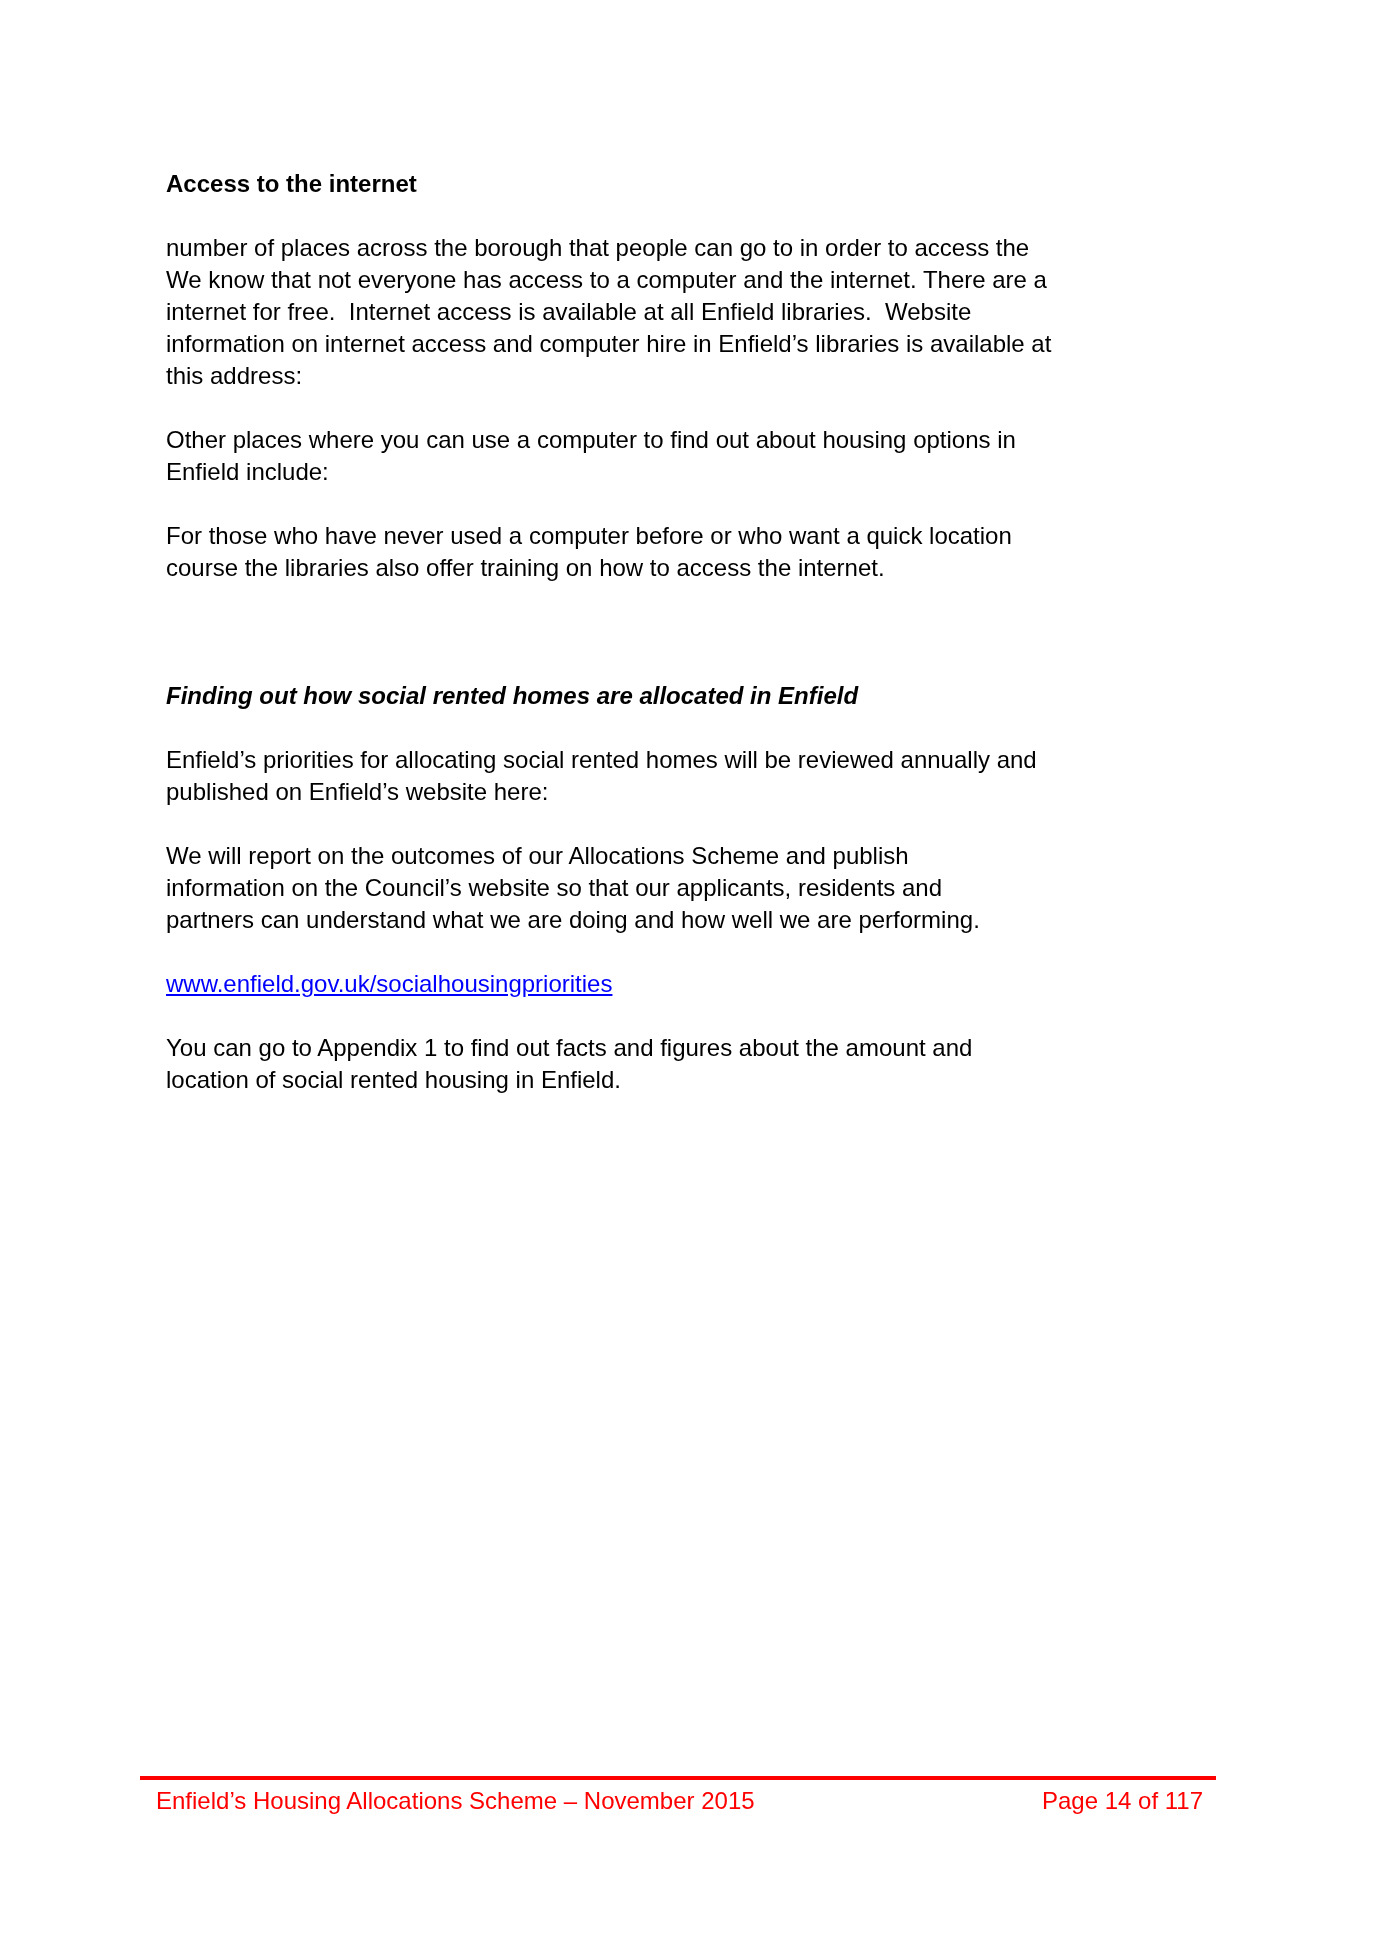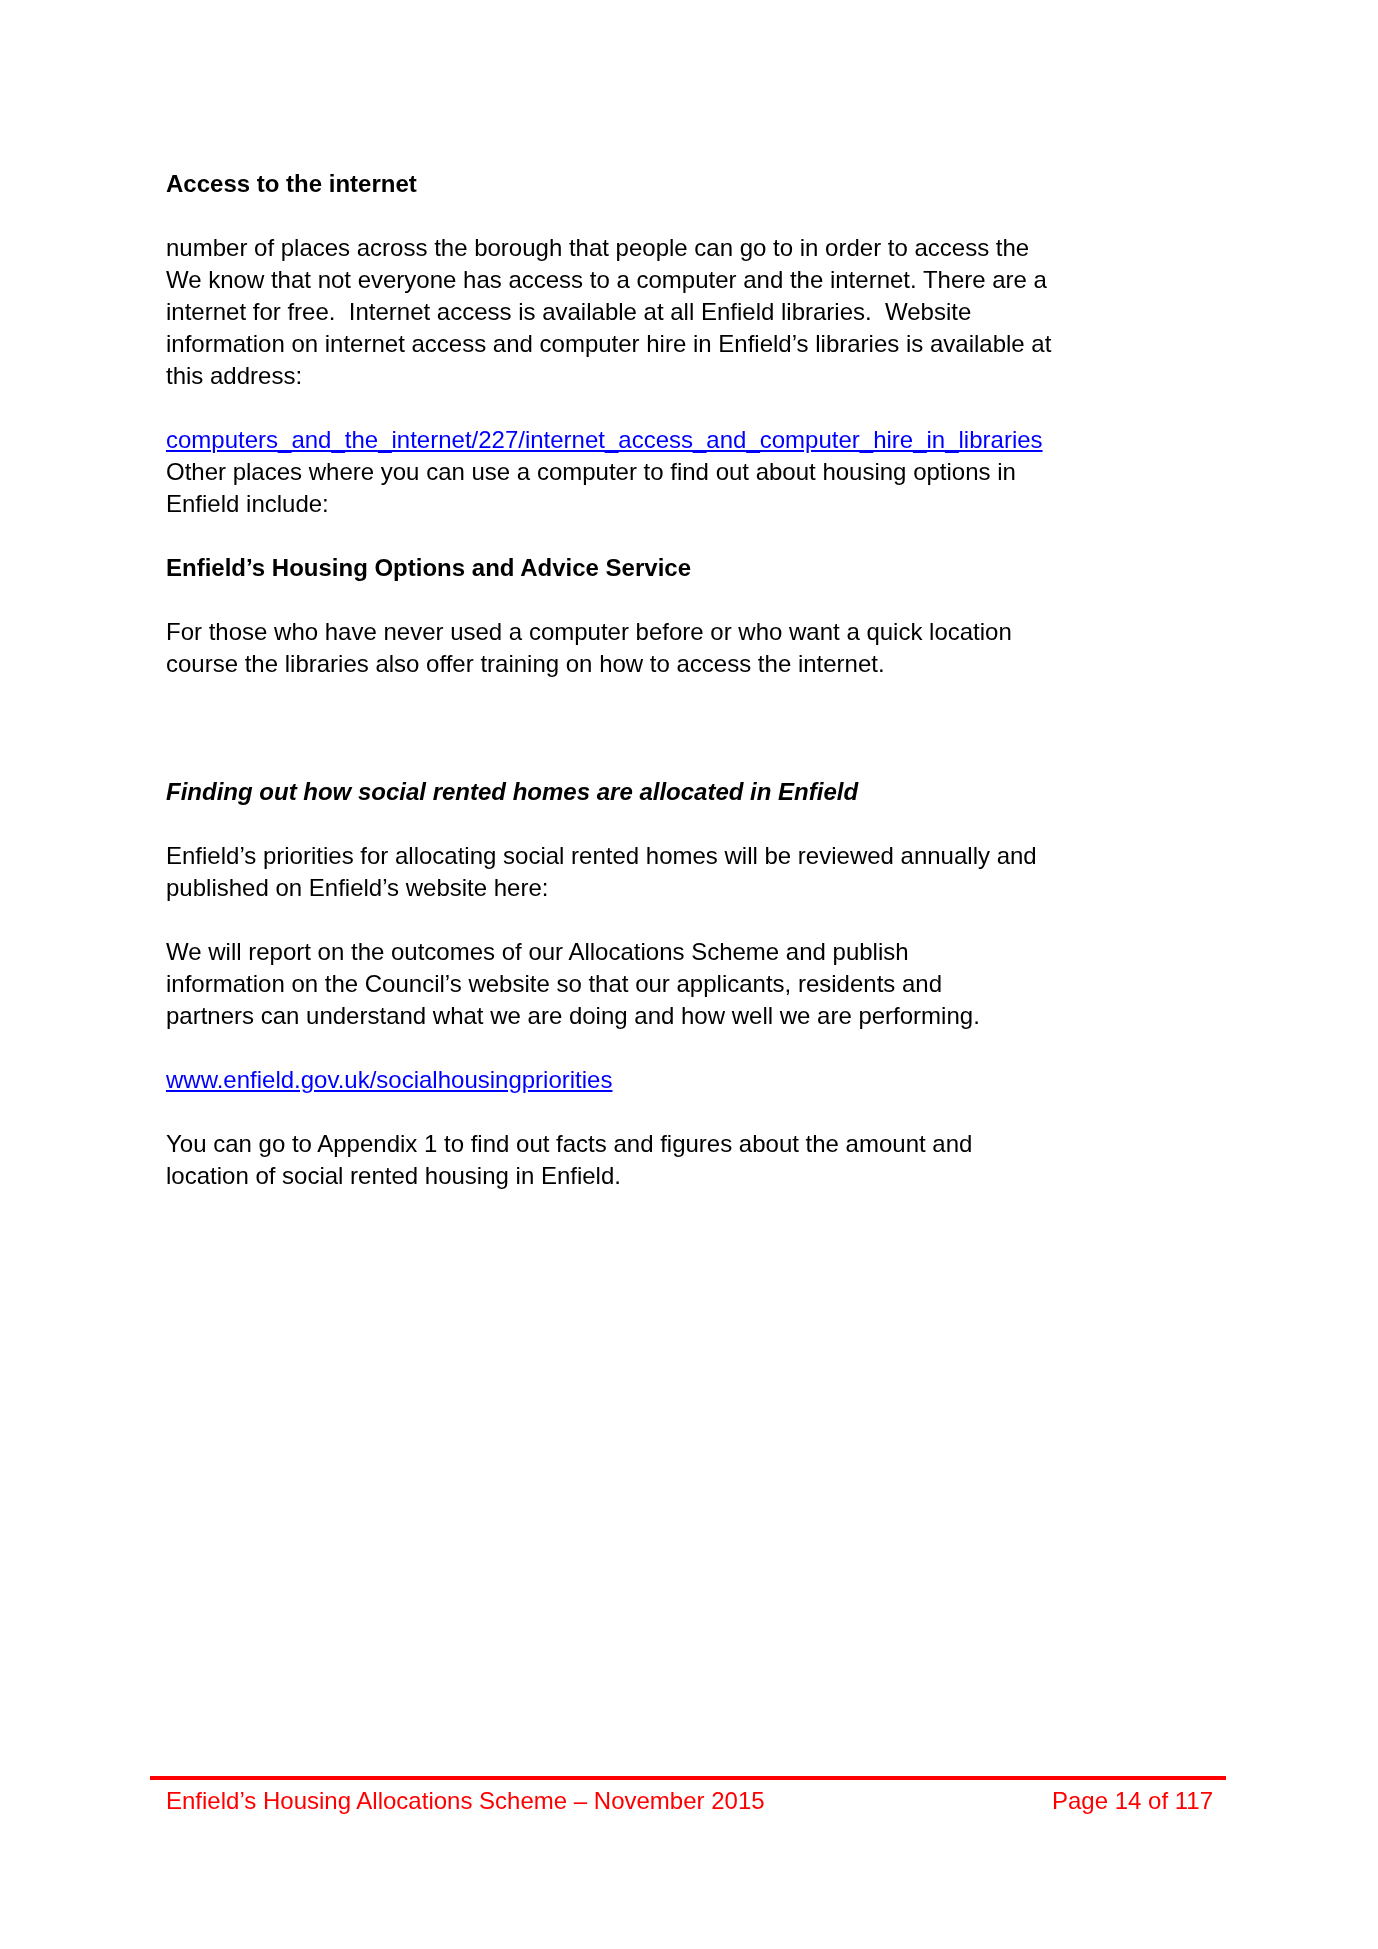--- a/index.html
+++ b/index.html
@@ -48,21 +48,21 @@
     color: var(--link, #0000ff);
     text-decoration: underline;
     cursor: pointer;
   }
   a.doclink.block-line {
     display: block;
     white-space: pre;
   }
   .footer {
     position: absolute;
-    left: 150px;
+    left: 140px;
     top: 1776px;
     width: 1076px;
   }
   .footer-rule {
     height: 4px;
     background: var(--footer-text, #ff0000);
   }
   .footer-row {
     margin: 7px 0 0 16px;
     width: 1047px;
@@ -85,26 +85,24 @@
 
     <div class="block">
       <div class="line">number of places across the borough that people can go to in order to access the</div>
       <div class="line">We know that not everyone has access to a computer and the internet. There are a</div>
       <div class="line">internet for free.  Internet access is available at all Enfield libraries.  Website</div>
       <div class="line">information on internet access and computer hire in Enfield’s libraries is available at</div>
       <div class="line">this address:</div>
     </div>
 
     <div class="block">
-      <a href="#" class="doclink block-line">computers_and_the_internet/227/internet_access_and_computer_hire_in_libraries</a>
       <div class="line">Other places where you can use a computer to find out about housing options in</div>
       <div class="line">Enfield include:</div>
     </div>
 
-    <div class="heading">Enfield’s Housing Options and Advice Service</div>
 
     <div class="block gap-large">
       <div class="line">For those who have never used a computer before or who want a quick location</div>
       <div class="line">course the libraries also offer training on how to access the internet.</div>
     </div>
 
     <div class="heading italic">Finding out how social rented homes are allocated in Enfield</div>
 
     <div class="block">
       <div class="line">Enfield’s priorities for allocating social rented homes will be reviewed annually and</div>

